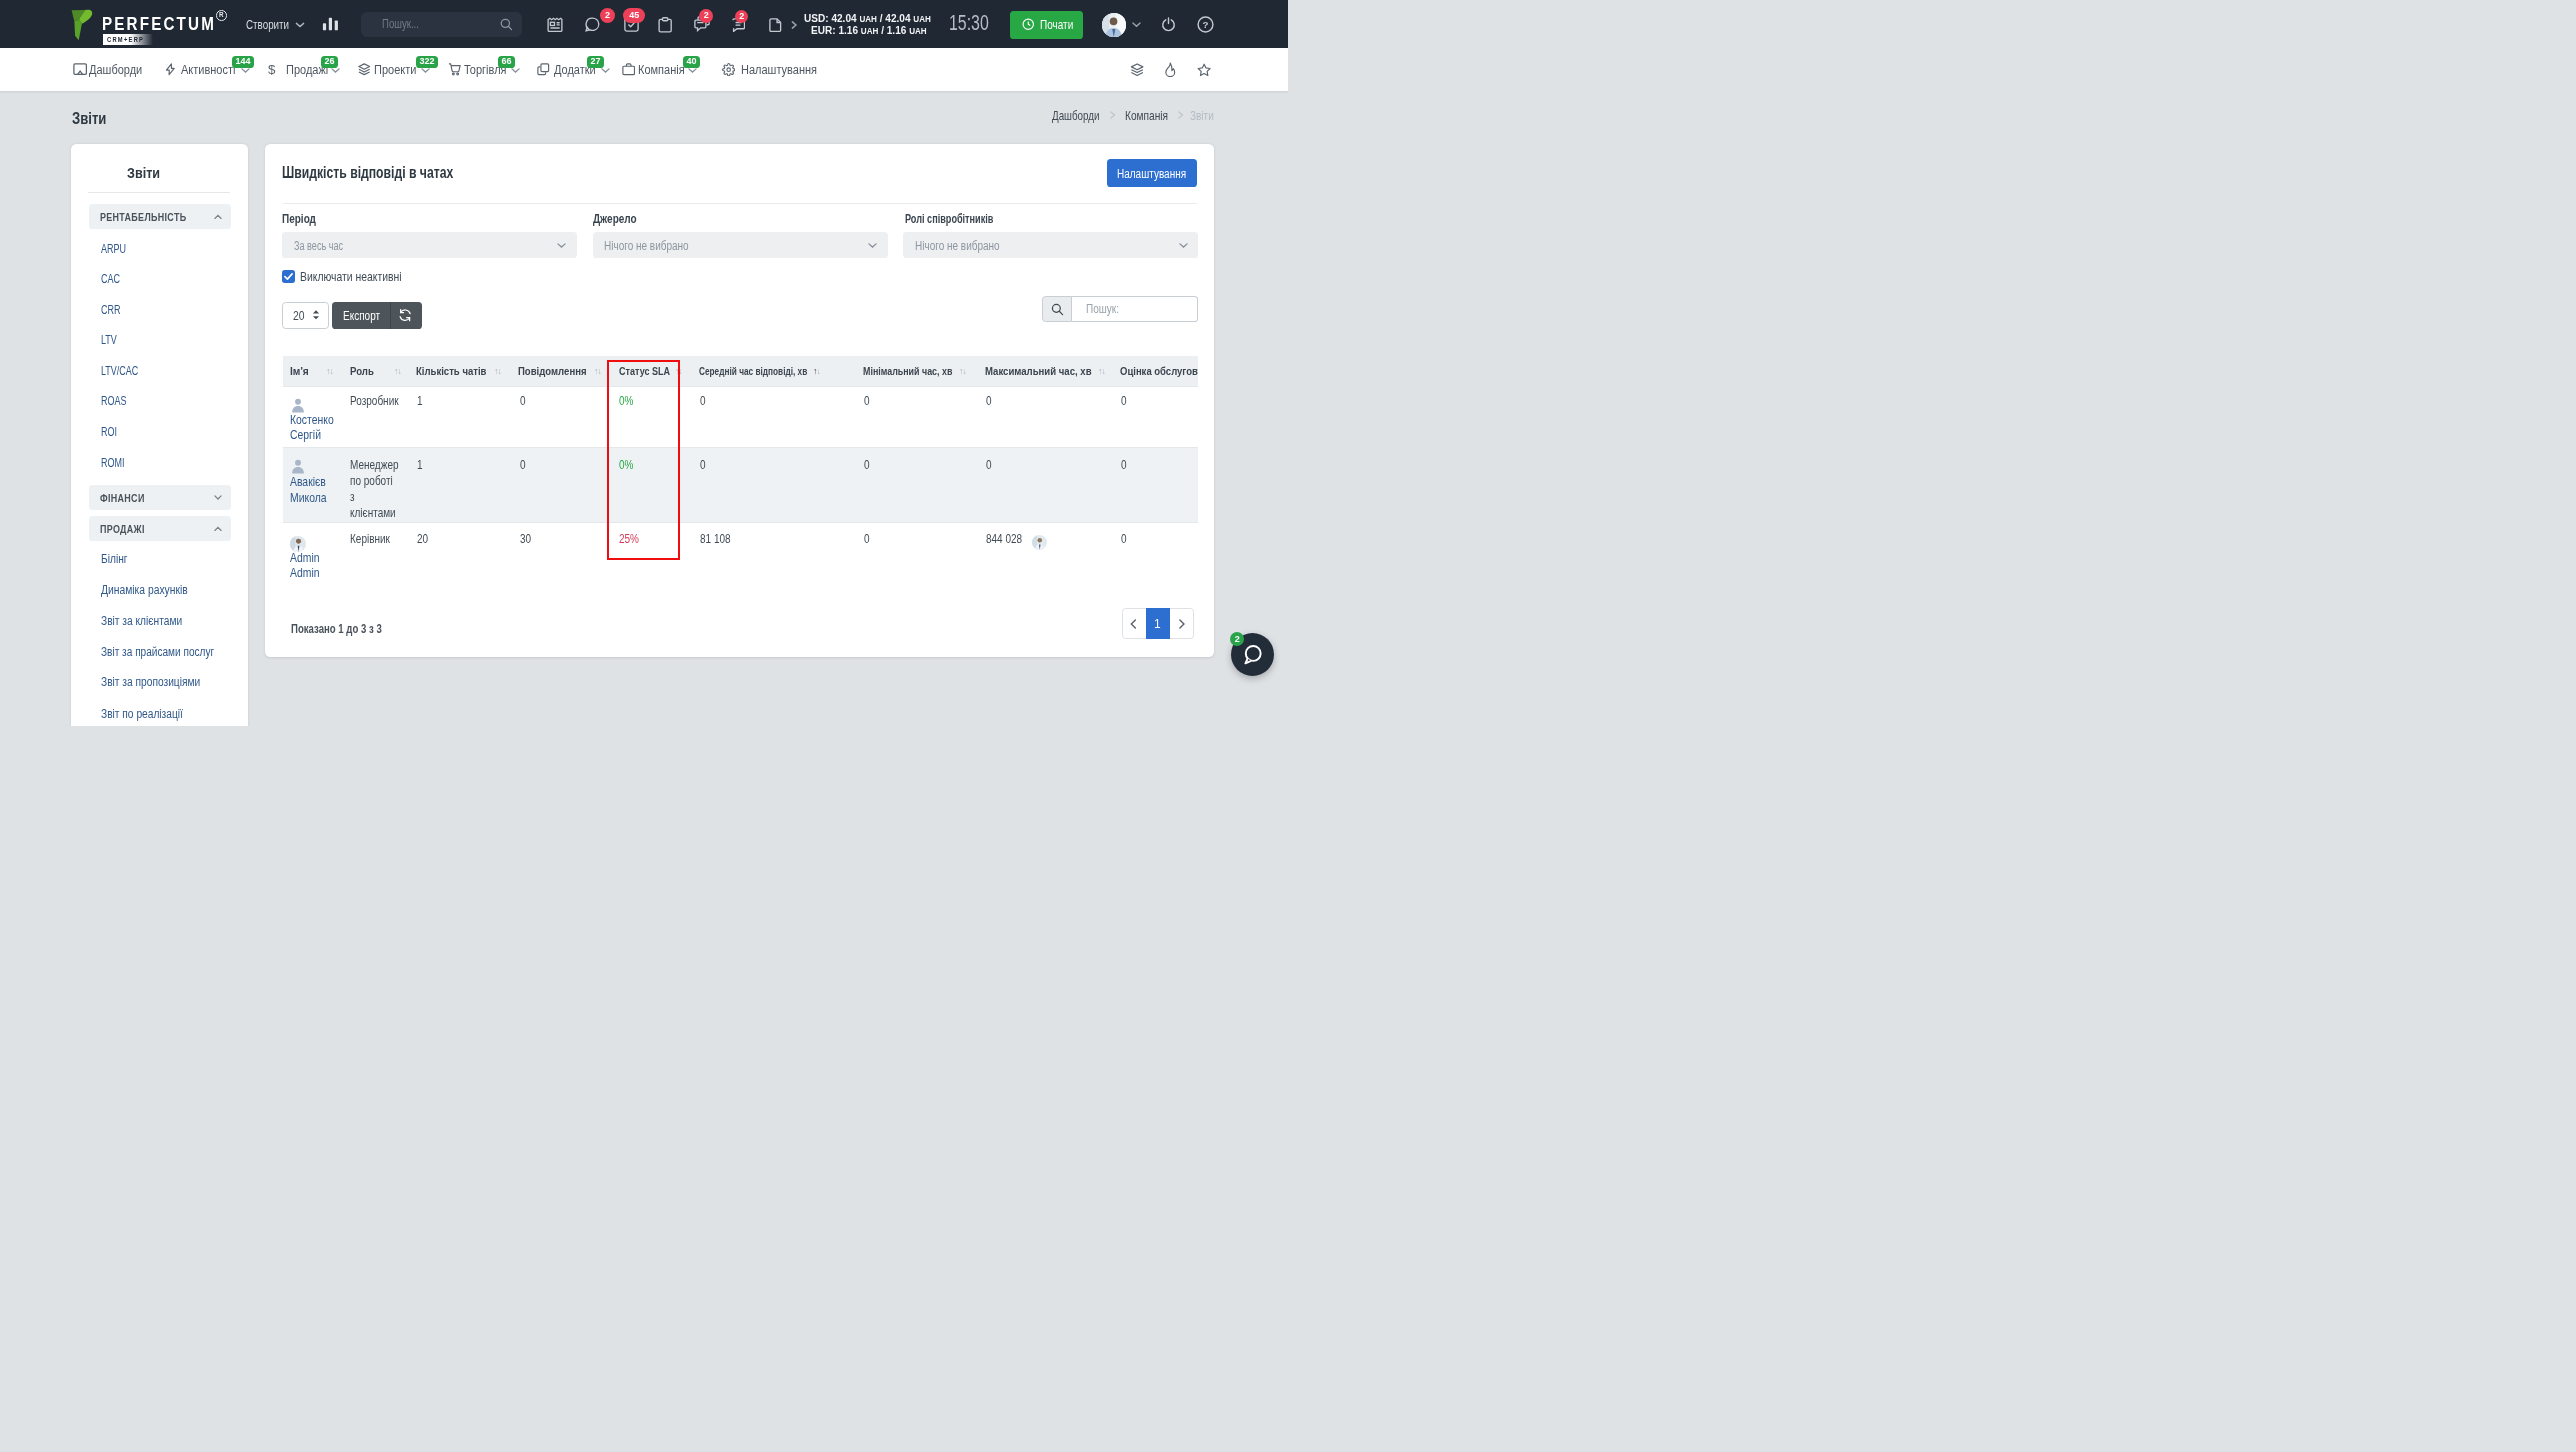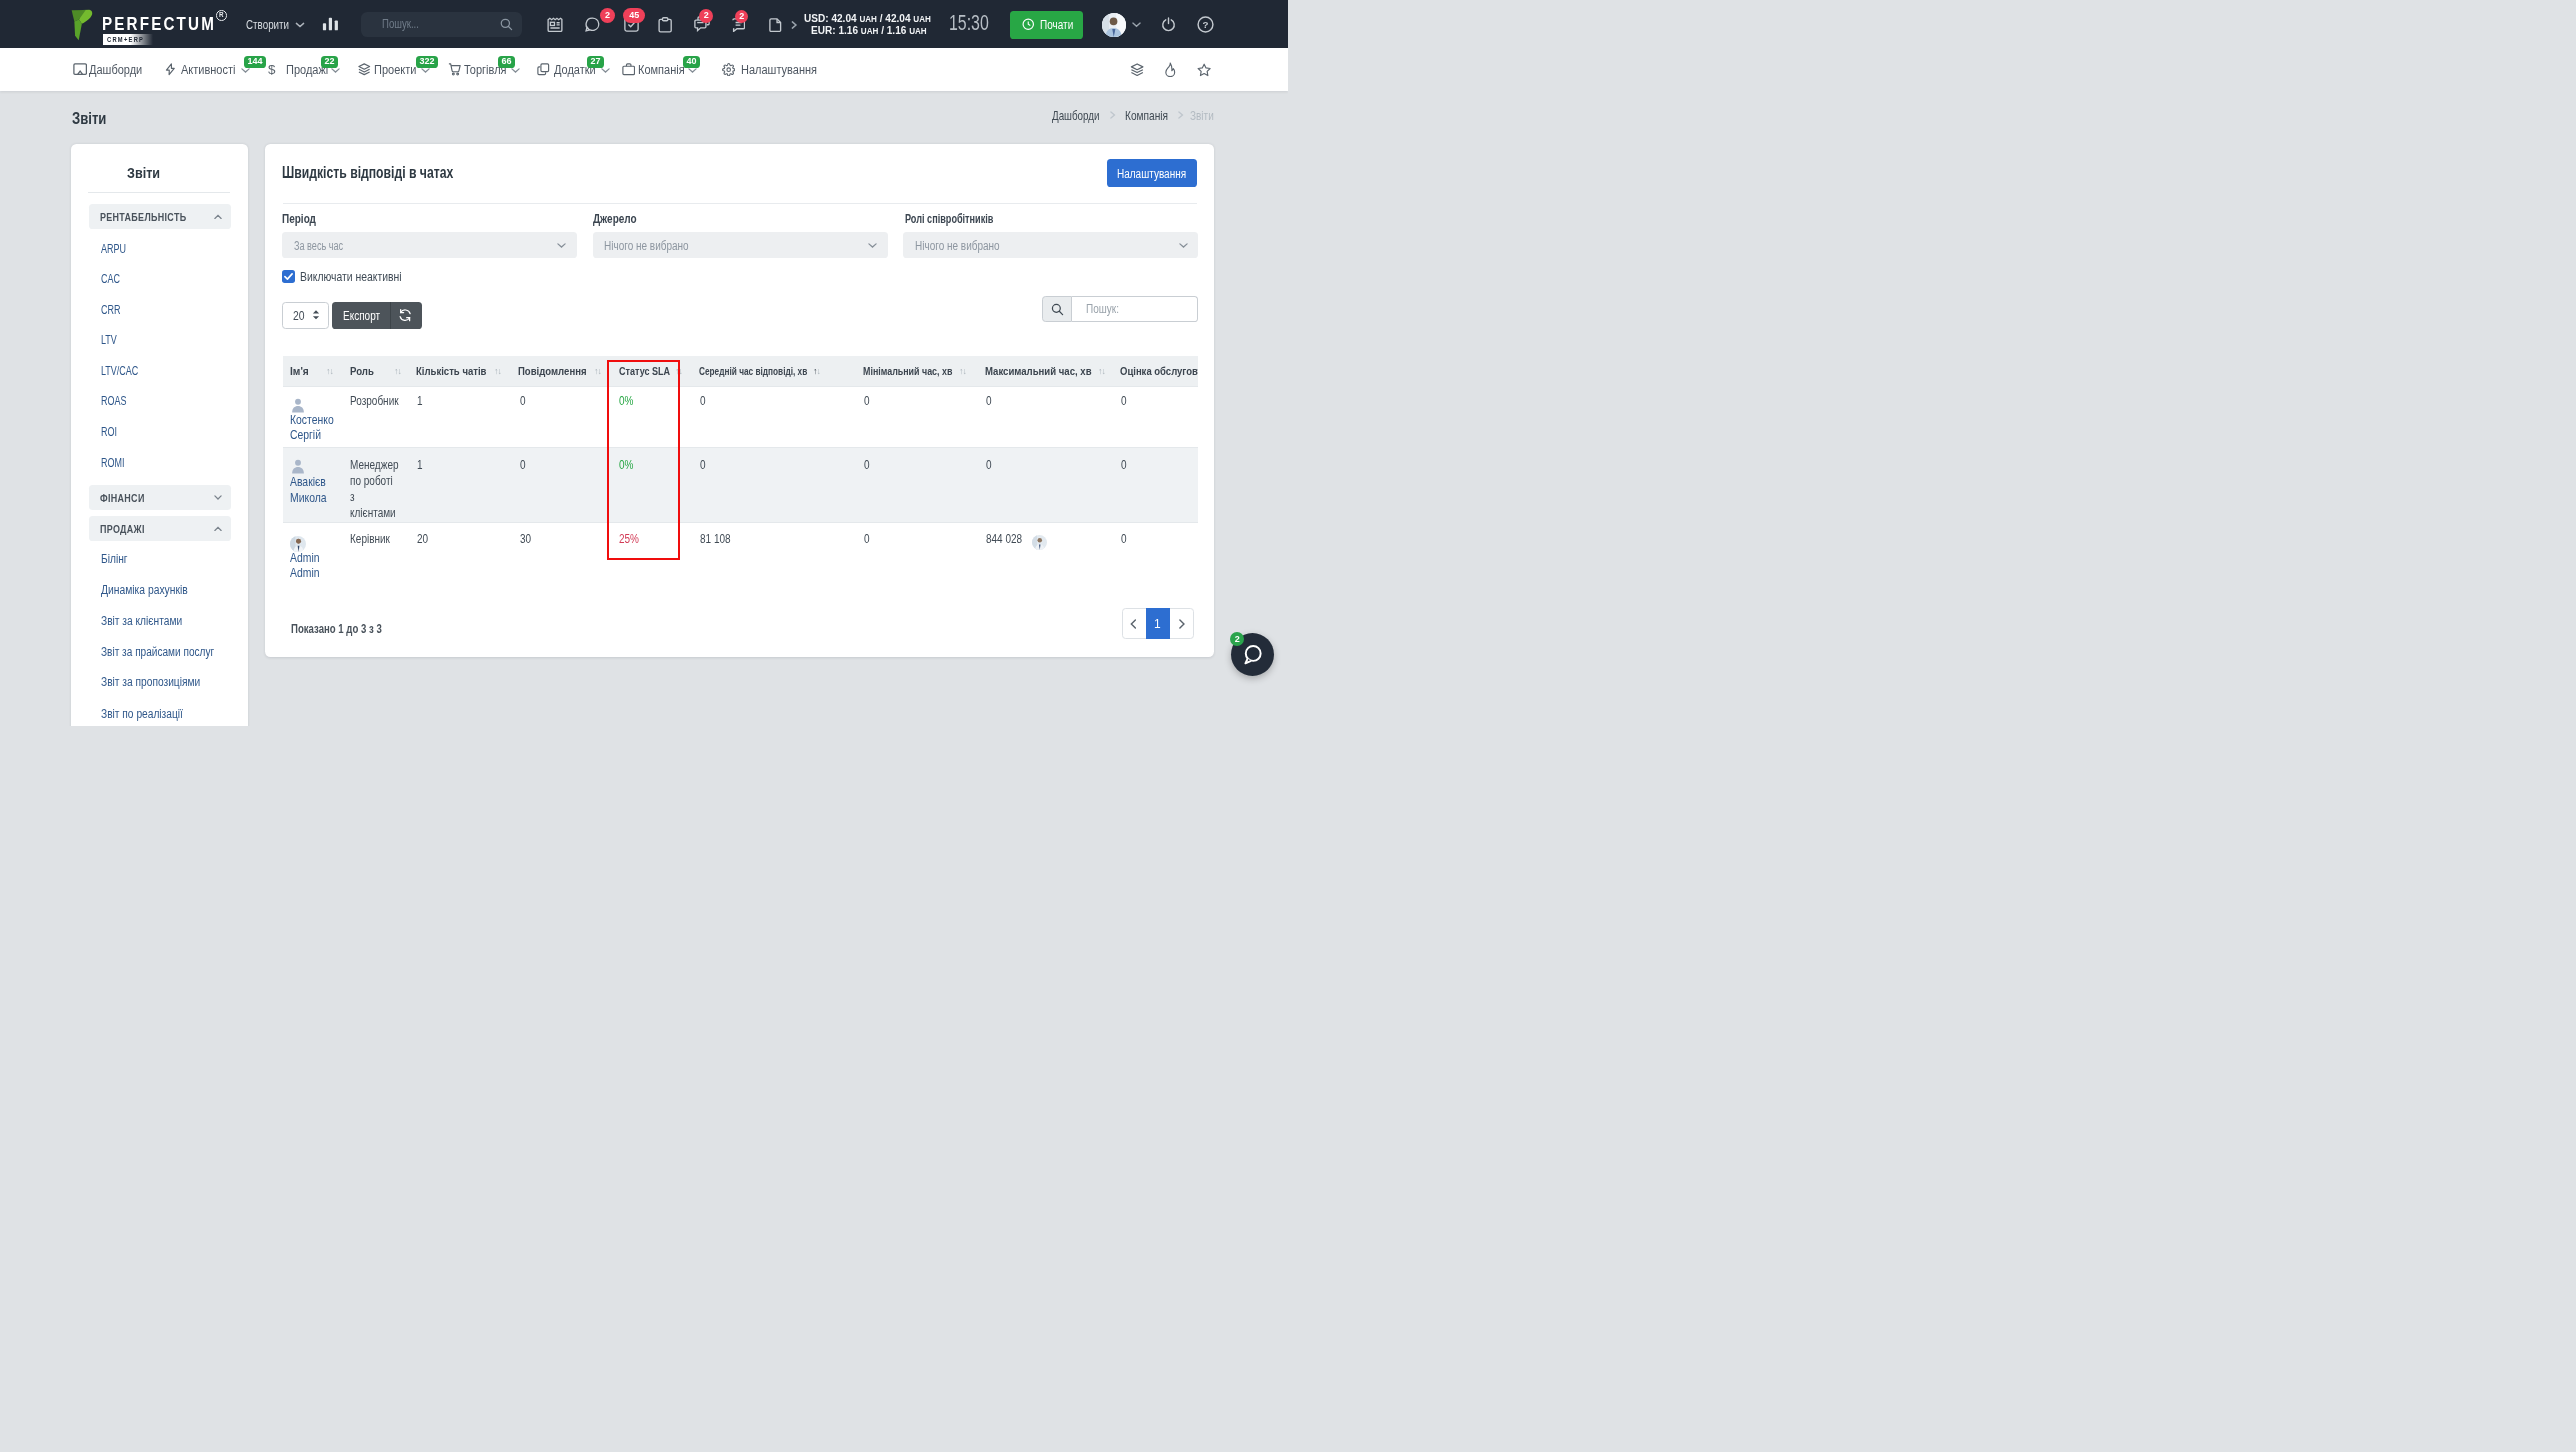--- a/index.html
+++ b/index.html
@@ -148,28 +148,28 @@
   </svg>
   <div class="t navtxt" style="--sx:0.88;left:89px;top:22px">Дашборди</div>
 
   <svg class="a" style="left:165px;top:15px" width="10.7" height="12.5" viewBox="0 0 12 14" stroke="#5b646d" stroke-width="1.3" fill="none" stroke-linejoin="round">
     <path d="M7.2 1 1.6 8h3.2L4.6 13l5.8-7H7.2Z"></path>
   </svg>
   <div class="t navtxt" style="--sx:0.88;left:181px;top:22px">Активності</div>
   <svg class="a" style="left:241px;top:20px" width="9" height="5.4" viewBox="0 0 10 6">
       <path d="M1 1l4 3.5L9 1" stroke="#848d96" stroke-width="1.4" fill="none" stroke-linecap="round"></path>
     </svg>
-  <div class="gb" style="left:244px">144</div>
+  <div class="gb" style="left:232px">144</div>
 
   <div class="t1" style="left:268px;top:21.5px;font-size:13.4px;color:#5b646d;font-weight:400">$</div>
   <div class="t navtxt" style="--sx:0.88;left:286px;top:22px">Продажі</div>
   <svg class="a" style="left:331px;top:20px" width="9" height="5.4" viewBox="0 0 10 6">
       <path d="M1 1l4 3.5L9 1" stroke="#848d96" stroke-width="1.4" fill="none" stroke-linecap="round"></path>
     </svg>
-  <div class="gb" style="left:321px">22</div>
+  <div class="gb" style="left:321px">26</div>
 
   <svg class="a" style="left:358px;top:15px" width="12.5" height="12.5" viewBox="0 0 14 14" stroke="#5b646d" stroke-width="1.3" fill="none" stroke-linejoin="round">
     <path d="M7 1 13 4 7 7 1 4Z"></path>
       <path d="M1 7l6 3 6-3"></path>
       <path d="M1 10l6 3 6-3"></path>
   </svg>
   <div class="t navtxt" style="--sx:0.88;left:374px;top:22px">Проекти</div>
   <svg class="a" style="left:421px;top:20px" width="9" height="5.4" viewBox="0 0 10 6">
       <path d="M1 1l4 3.5L9 1" stroke="#848d96" stroke-width="1.4" fill="none" stroke-linecap="round"></path>
     </svg>

